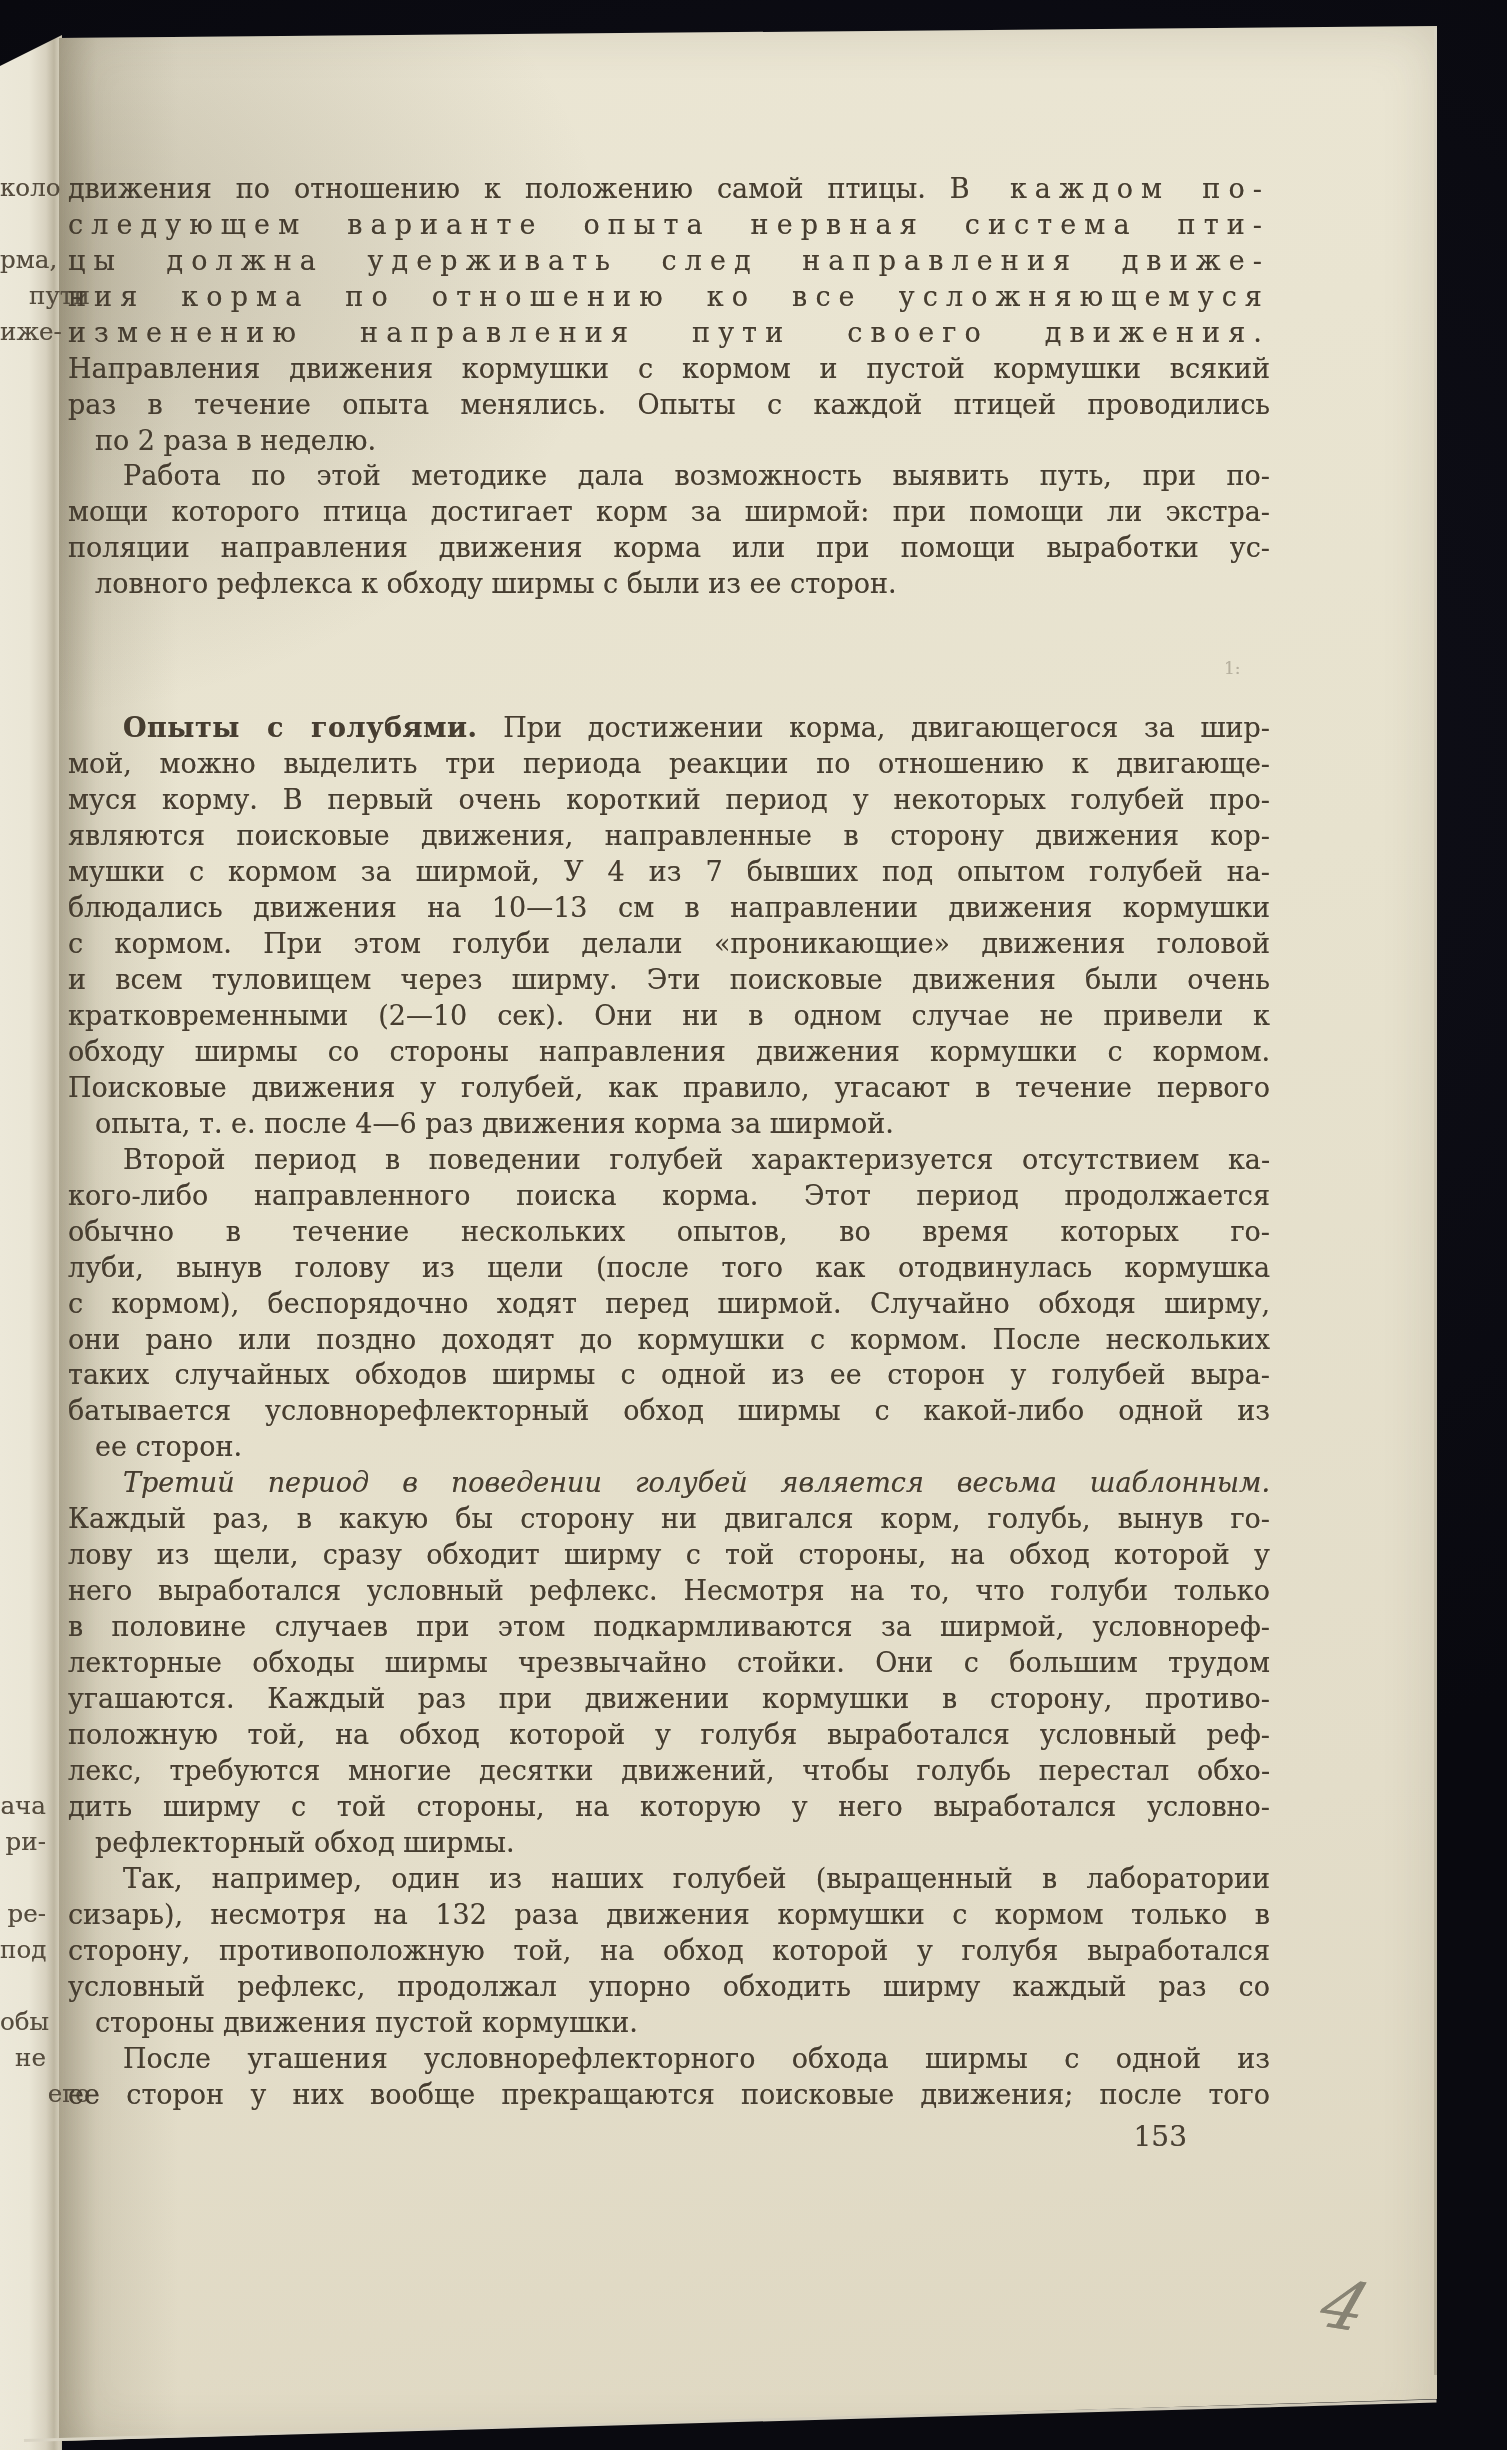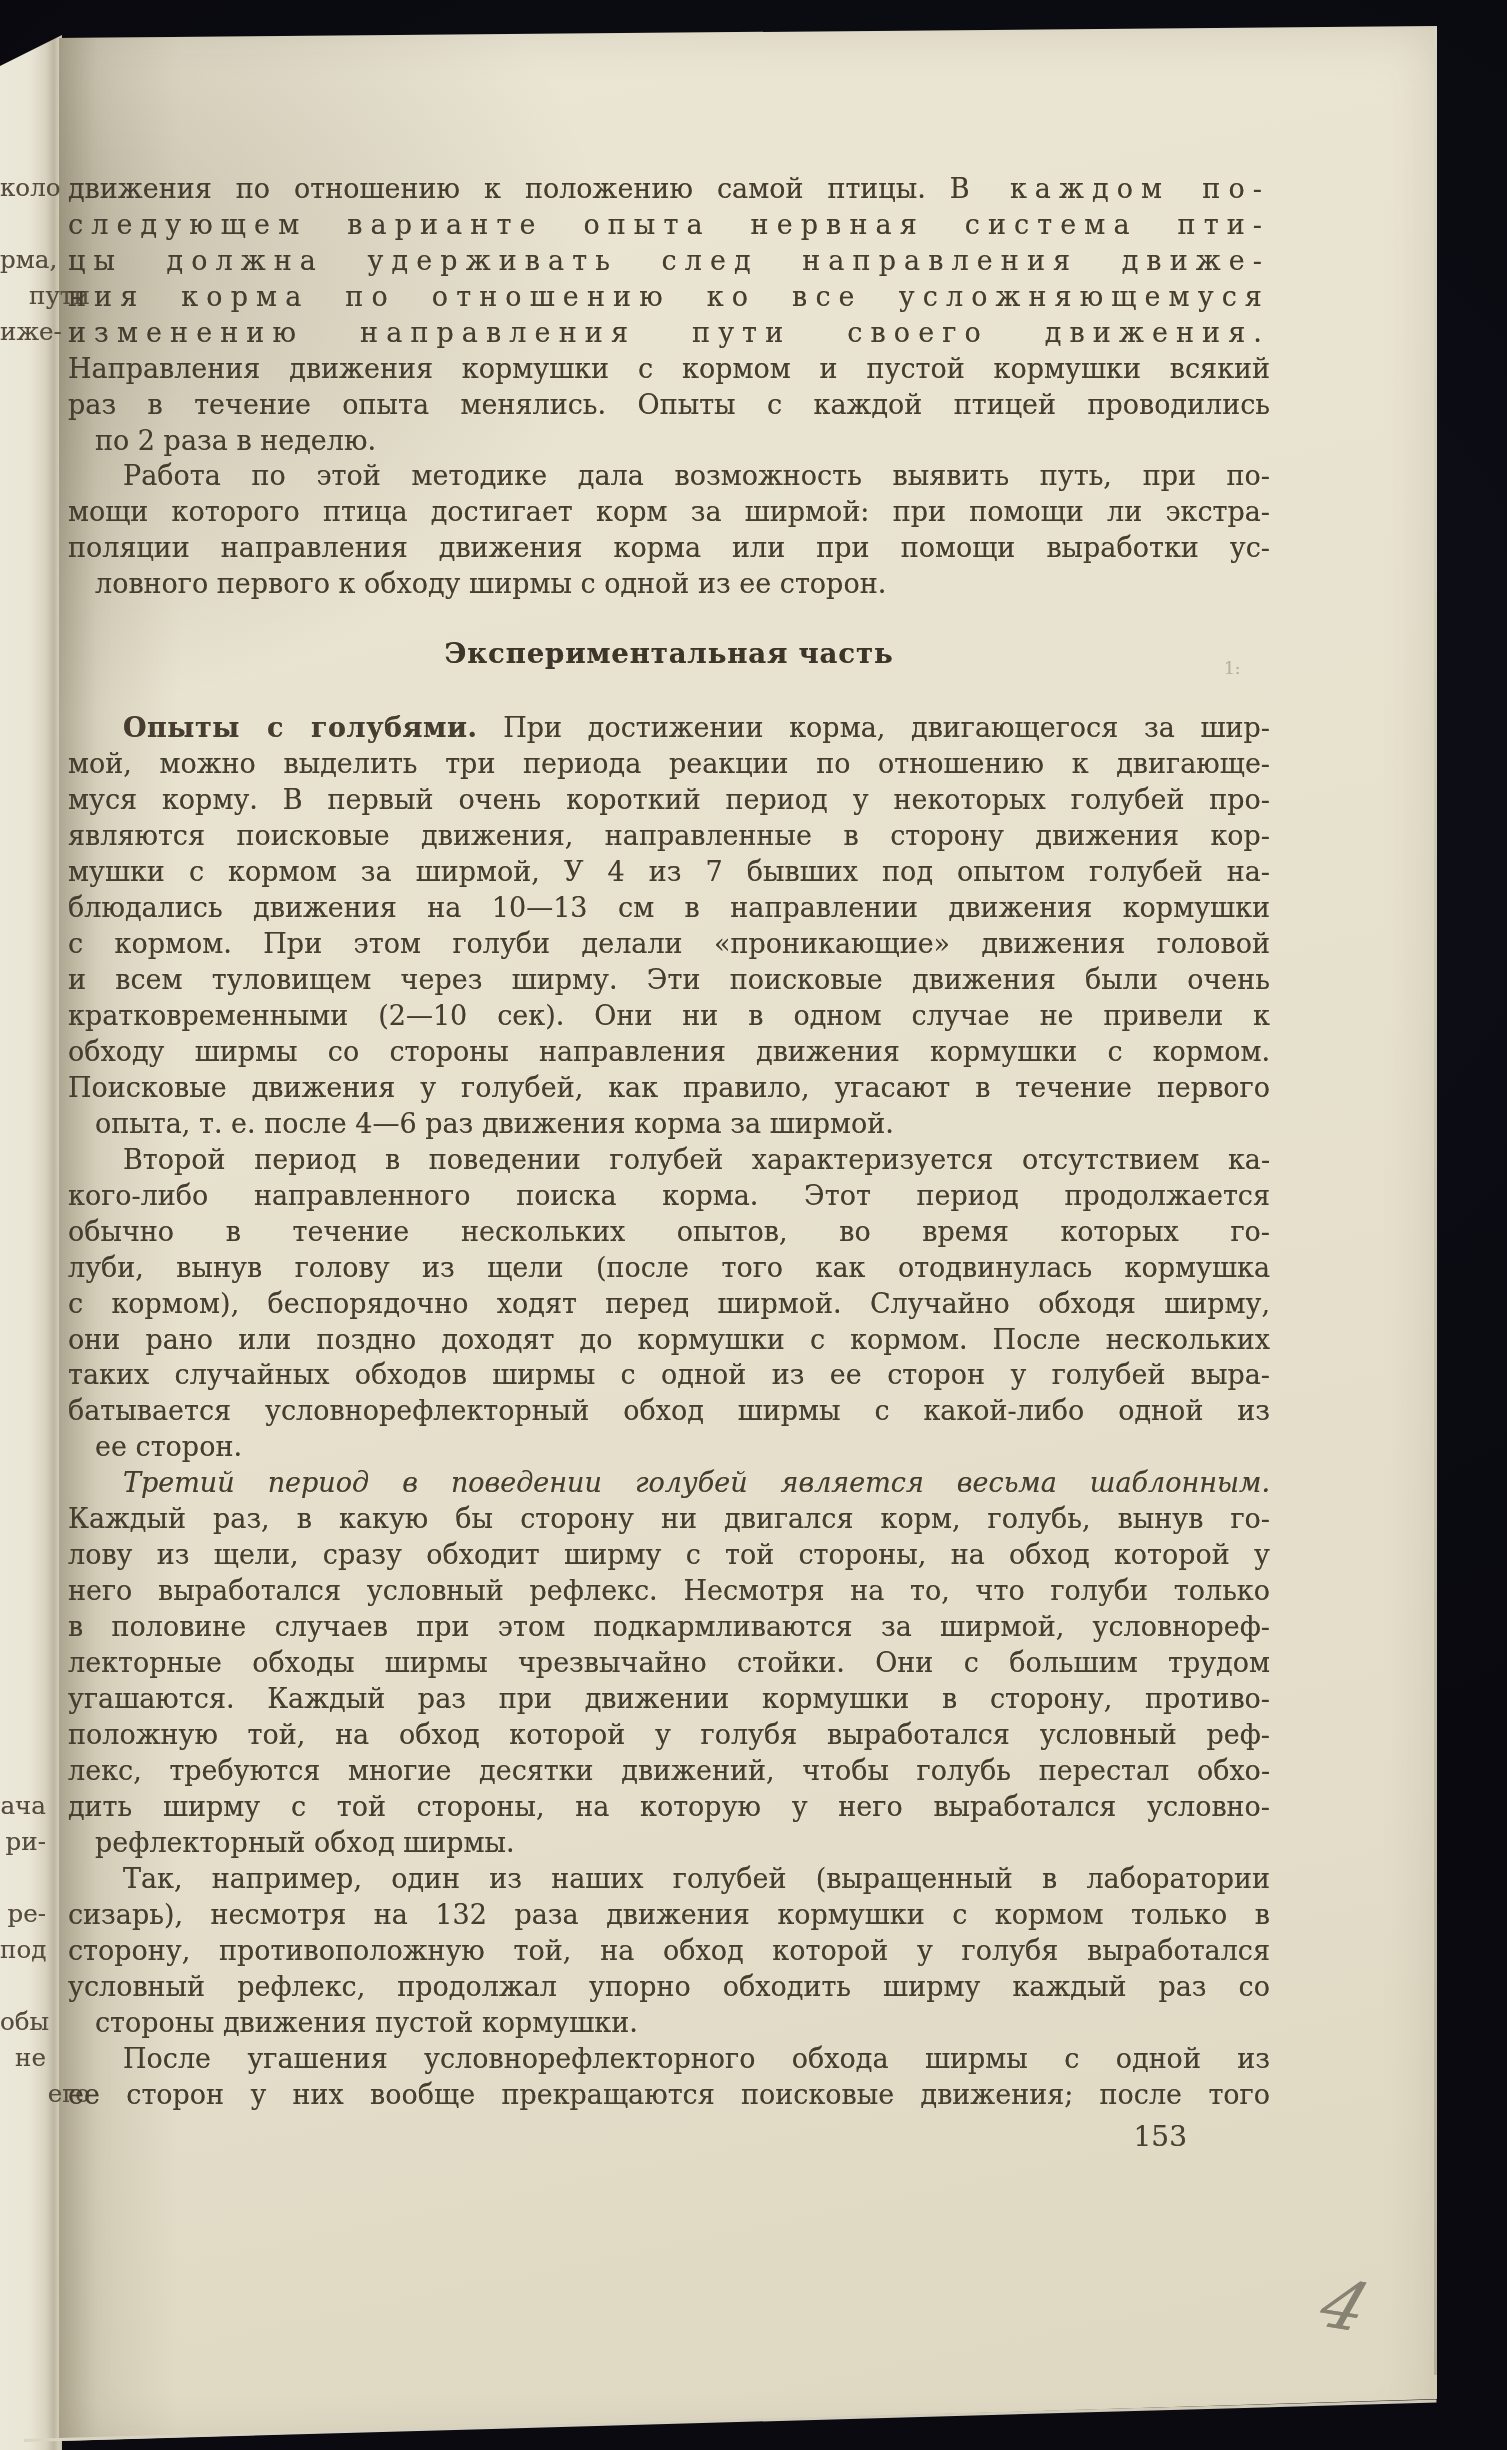--- a/index.html
+++ b/index.html
@@ -72,35 +72,34 @@
         <div class="fragment" style="top: 317px;">иже-</div>
         <div class="fragment" style="top: 1791px;">ача</div>
         <div class="fragment" style="top: 1827px;">ри-</div>
         <div class="fragment" style="top: 1899px;">ре-</div>
         <div class="fragment" style="top: 1935px;">под</div>
         <div class="fragment" style="top: 2007px;">обы</div>
         <div class="fragment" style="top: 2043px;">не</div>
         <div class="fragment" style="top: 2079px; padding-left: 44px;">его</div>
       </div>
 
-    <div id="section-heading">Экспериментальная часть</div>
 
     <div id="lines-layer">
         <div class="line" style="top: 171px;"><span>движения по отношению к положению самой птицы. </span><span class="sp">В каждом по-</span></div>
         <div class="line sp" style="top: 207px;">следующем варианте опыта нервная система пти-</div>
         <div class="line sp" style="top: 243px;">цы должна удерживать след направления движе-</div>
         <div class="line sp" style="top: 279px;">ния корма по отношению ко все усложняющемуся</div>
         <div class="line sp" style="top: 315px;">изменению направления пути своего движения.</div>
         <div class="line" style="top: 351px;">Направления движения кормушки с кормом и пустой кормушки всякий</div>
         <div class="line" style="top: 387px;">раз в течение опыта менялись. Опыты с каждой птицей проводились</div>
         <div class="line last" style="top: 423px;">по 2 раза в неделю.</div>
         <div class="line ind" style="top: 458px;">Работа по этой методике дала возможность выявить путь, при по-</div>
         <div class="line" style="top: 494px;">мощи которого птица достигает корм за ширмой: при помощи ли экстра-</div>
         <div class="line" style="top: 530px;">поляции направления движения корма или при помощи выработки ус-</div>
-        <div class="line last" style="top: 566px;">ловного первого к обходу ширмы с одной из ее сторон.</div>
+        <div class="line last" style="top: 566px;">ловного рефлекса к обходу ширмы с были из ее сторон.</div>
         <div class="line ind" style="top: 710px;"><span class="b">Опыты с голубями.</span><span> При достижении корма, двигающегося за шир-</span></div>
         <div class="line" style="top: 746px;">мой, можно выделить три периода реакции по отношению к двигающе-</div>
         <div class="line" style="top: 782px;">муся корму. В первый очень короткий период у некоторых голубей про-</div>
         <div class="line" style="top: 818px;">являются поисковые движения, направленные в сторону движения кор-</div>
         <div class="line" style="top: 854px;">мушки с кормом за ширмой, У 4 из 7 бывших под опытом голубей на-</div>
         <div class="line" style="top: 890px;">блюдались движения на 10—13 см в направлении движения кормушки</div>
         <div class="line" style="top: 926px;">с кормом. При этом голуби делали «проникающие» движения головой</div>
         <div class="line" style="top: 962px;">и всем туловищем через ширму. Эти поисковые движения были очень</div>
         <div class="line" style="top: 998px;">кратковременными (2—10 сек). Они ни в одном случае не привели к</div>
         <div class="line" style="top: 1034px;">обходу ширмы со стороны направления движения кормушки с кормом.</div>

